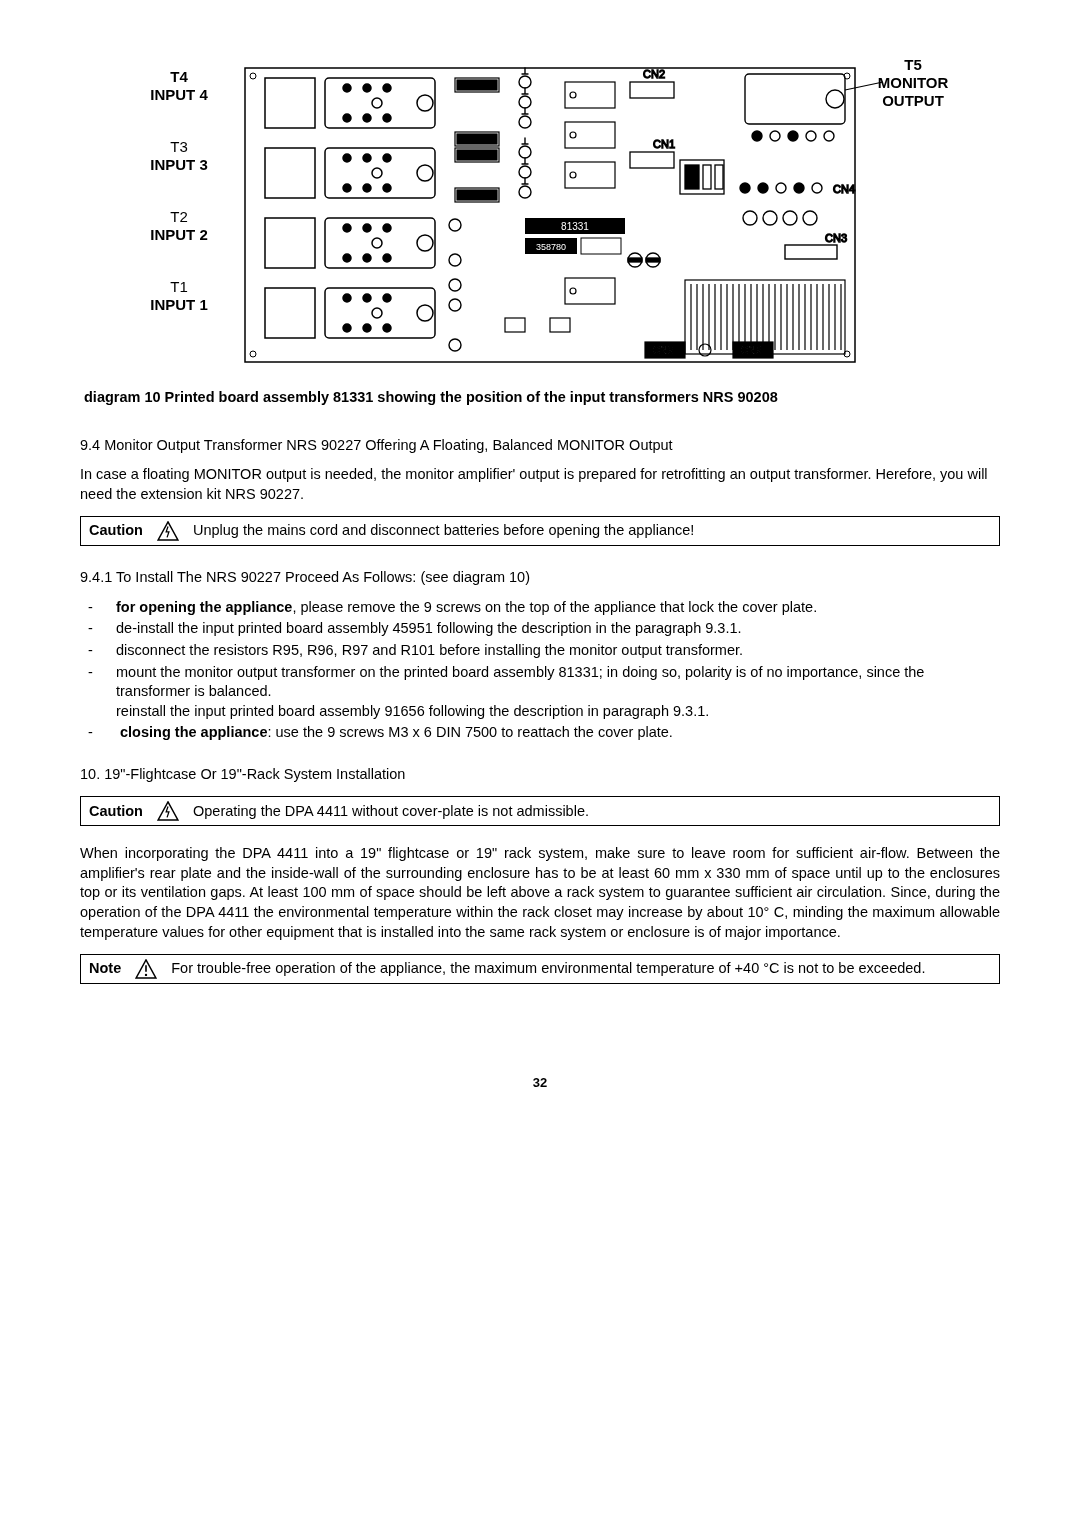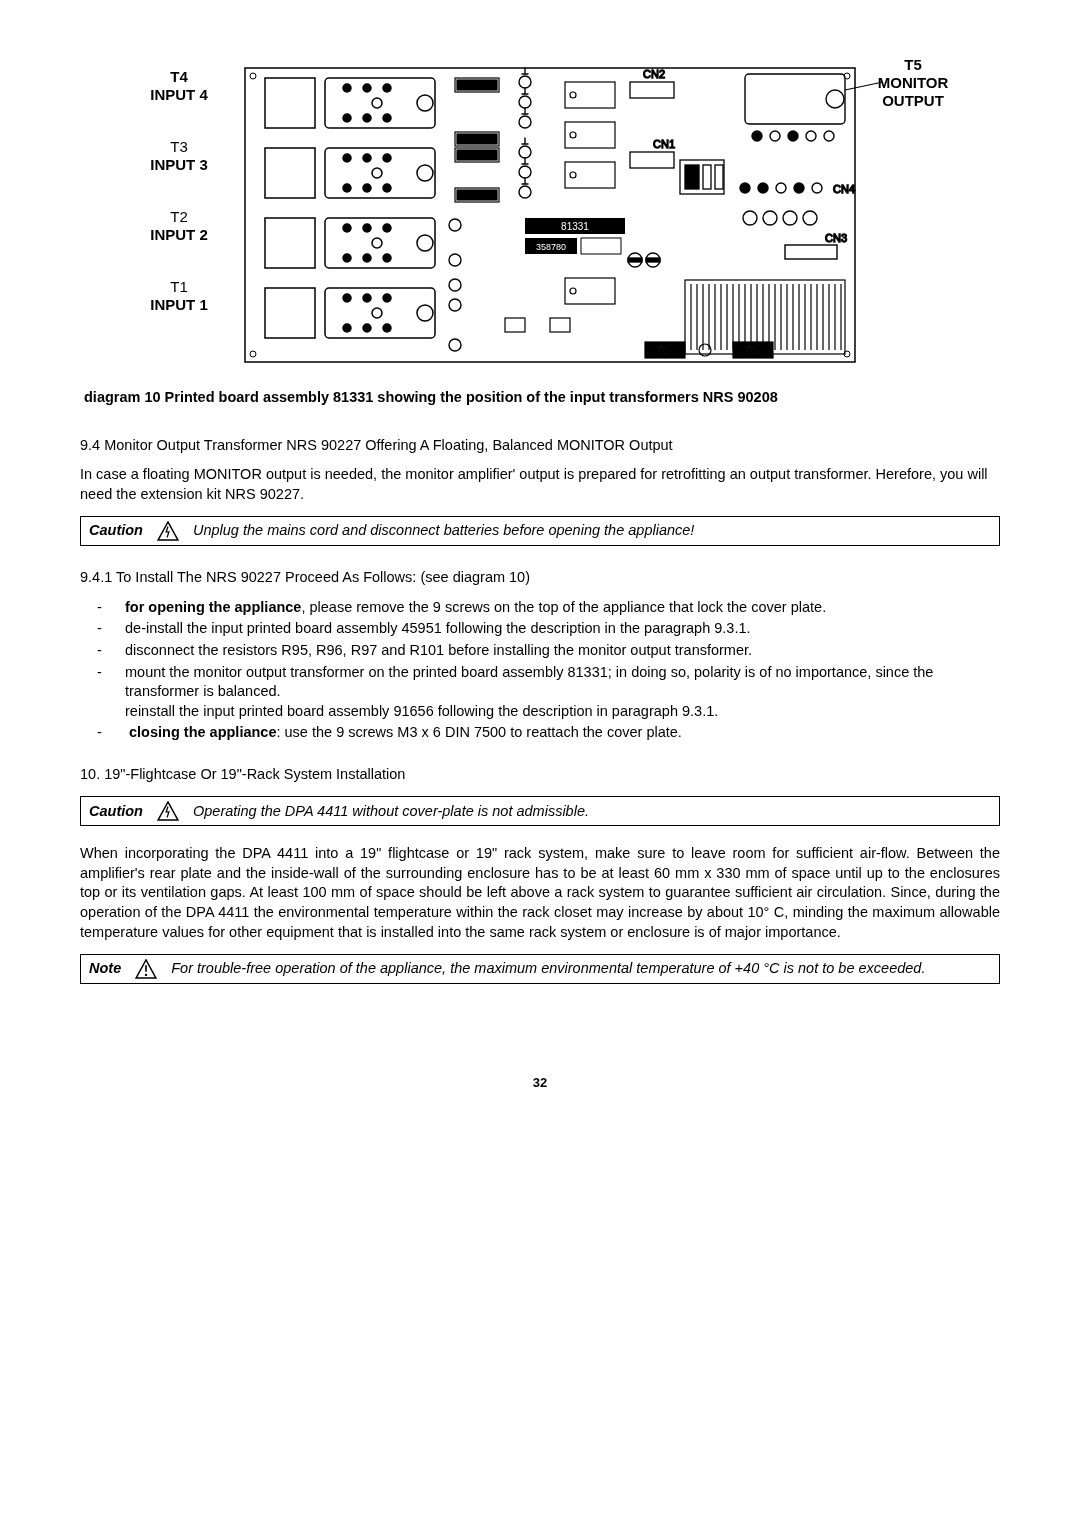--- a/index.html
+++ b/index.html
@@ -32,35 +32,34 @@
     margin: 22px 0 10px 0;
   }
   p { margin: 10px 0; }
   .callout {
     border: 1.5px solid #000;
     padding: 4px 8px;
     margin: 12px 0 18px 0;
     display: flex;
     align-items: center;
     gap: 14px;
-    font-style: italic;
   }
   .callout-label { font-weight: bold; flex: 0 0 auto; }
   .warn-icon {
     width: 22px; height: 20px; flex: 0 0 auto;
   }
   ul.dash {
     list-style: none;
     padding-left: 14px;
     margin: 6px 0 14px 0;
   }
   ul.dash > li {
     text-indent: -14px;
     padding-left: 14px;
-    margin: 2px 17px;
+    margin: 2px 8px;
   }
   ul.dash > li::before {
     content: "-";
     display: inline-block;
     width: 14px;
   }
   ul.dash li .cont {
     display: block;
     text-indent: 0;
   }

